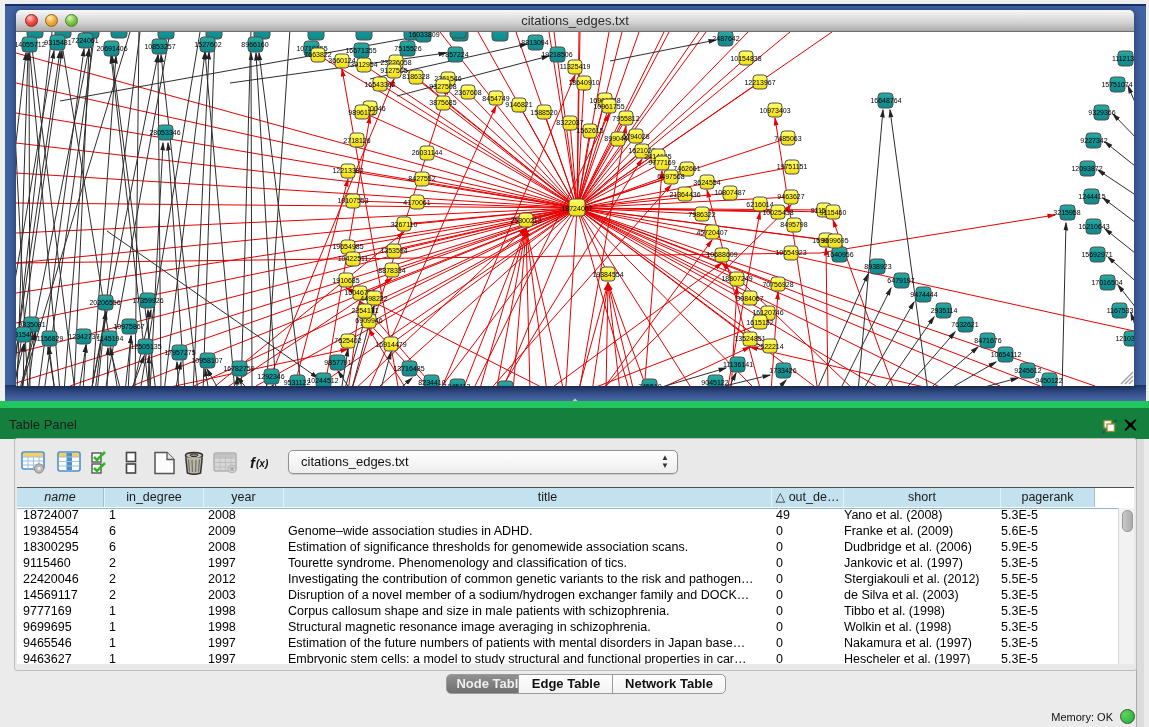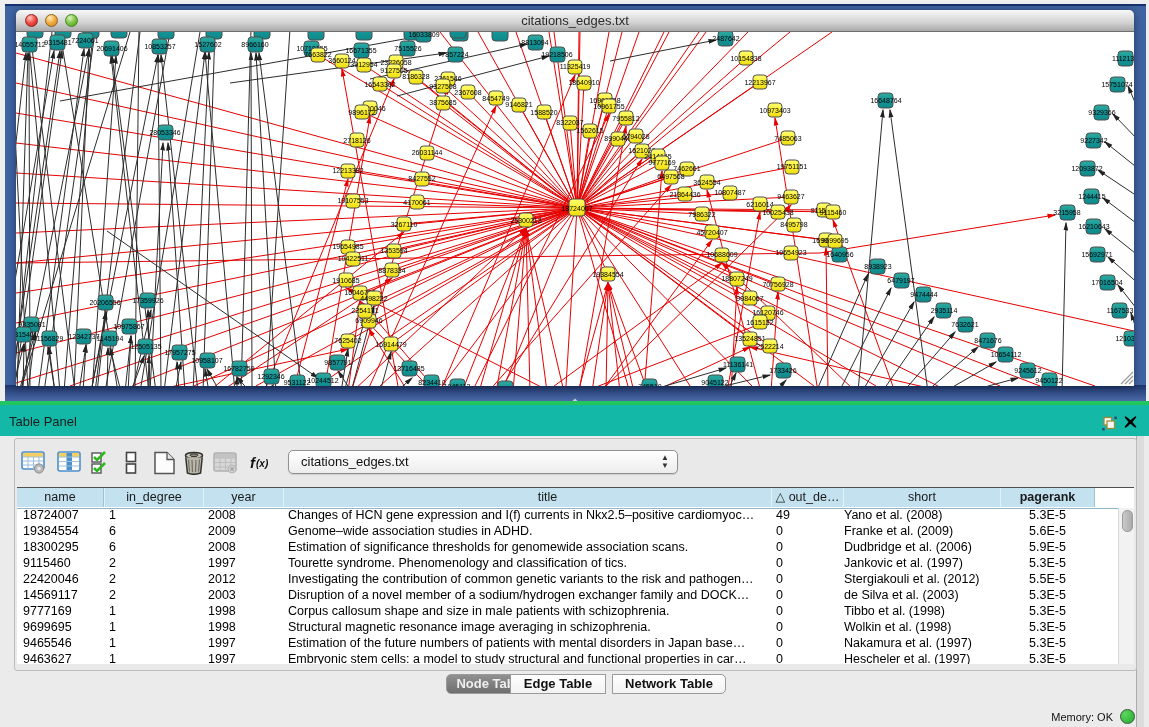--- a/index.html
+++ b/index.html
@@ -14,21 +14,21 @@
  box-shadow:0 1px 8px rgba(0,0,0,.45);}
 #titlebar{position:absolute;left:0;top:0;width:100%;height:21px;border-radius:5px 5px 0 0;
  background:linear-gradient(#f8f8f8,#d2d2d2 60%,#a9a9a9);border-bottom:1px solid #6e6e6e;}
 #titlebar .t{position:absolute;left:0;right:0;top:3px;text-align:center;font-size:13px;color:#2b2b2b;}
 .tl{position:absolute;top:4px;width:13px;height:13px;border-radius:50%;box-sizing:border-box;}
 .tl.r{left:9px;background:radial-gradient(circle at 4px 3px,#ffc9c2,#ef4a42 50%,#b92f28 95%);border:1px solid #96241e;}
 .tl.y{left:29px;background:radial-gradient(circle at 4px 3px,#ffeec0,#f2a93a 50%,#c9861f 95%);border:1px solid #91651a;}
 .tl.g{left:49px;background:radial-gradient(circle at 4px 3px,#ddf3c0,#7cc443 50%,#539d27 95%);border:1px solid #478620;}
 #canvas{position:absolute;left:0;top:22px;width:1118px;height:354px;background:#fff;}
 #panel{position:absolute;left:0;top:401px;width:1149px;height:326px;background:#ebebeb;}
-#phead{position:absolute;left:0;top:0;width:100%;height:31px;background:#14b8a6;border-top:4px solid #22c55e;}
+#phead{position:absolute;left:0;top:0;width:100%;height:31px;background:#15803d;border-top:7px solid #22c55e;}
 #phead .lab{position:absolute;left:9px;top:9px;font-size:13px;color:#1c1c1c;}
 #pbox{position:absolute;left:14px;top:37px;width:1121px;height:231px;border:1px solid #bcbcbc;border-radius:3px;background:#e9e9e9;}
 #toolbar{position:absolute;left:0;top:6px;height:28px;width:100%;}
 .tbi{position:absolute;top:6px;}
 #combo{position:absolute;left:273px;top:5px;width:388px;height:22px;background:linear-gradient(#ffffff,#ededed);
  border:1px solid #919191;border-radius:5px;font-size:13px;color:#111;box-shadow:0 1px 1px rgba(0,0,0,.12);}
 #combo .txt{position:absolute;left:12px;top:3px;}
 #combo .step{position:absolute;right:8px;top:3px;font-size:8px;color:#333;line-height:8px;text-align:center;}
 #tbl{position:absolute;left:2px;top:48px;width:1117px;height:176px;background:#fff;overflow:hidden;border-top:1px solid #4f4f4f;}
 #thead{position:absolute;left:0;top:0;width:100%;height:20px;border-bottom:1px solid #93b7c8;}
@@ -36,27 +36,27 @@
  font-size:12.5px;color:#1a1a1a;text-align:center;line-height:19px;}
 #tbody{position:absolute;left:0;top:20px;width:100%;font-size:12.5px;color:#000;}
 .tr{position:absolute;left:0;width:100%;height:16px;line-height:15px;white-space:nowrap;}
 .tr div{position:absolute;overflow:hidden;}
 .c0{left:6px;width:80px;}
 .c1{left:92px;width:92px;}
 .c2{left:191px;width:76px;}
 .c3{left:271px;width:482px;}
 .c4{left:759px;width:62px;}
 .c5{left:827px;width:157px;}
-.c6{left:984px;width:93px;text-align:center;}
+.c6{left:984px;width:93px;text-align:left;}
 #vsb{position:absolute;right:0px;top:20px;width:15px;height:156px;background:#f2f2f2;border-left:1px solid #d8d8d8;}
 #vsb .thumb{position:absolute;left:3px;top:2px;width:9px;height:20px;border-radius:5px;background:linear-gradient(90deg,#c9c9c9,#ababab);border:1px solid #9b9b9b;}
 #tabs{position:absolute;left:430px;top:273px;height:20px;font-size:13px;font-weight:bold;}
 #tabs .seg{position:absolute;top:0;height:18px;border:1px solid #9a9a9a;line-height:18px;text-align:center;}
 #seg1{left:16px;width:88px;border-radius:5px 0 0 5px;background:linear-gradient(#909090,#6f6f6f);color:#efefef;border-right:none;}
-#seg2{left:80px;width:94px;background:linear-gradient(#ffffff,#f2f2f2);color:#111;}
+#seg2{left:88px;width:94px;background:linear-gradient(#ffffff,#f2f2f2);color:#111;}
 #seg3{left:182px;width:112px;border-radius:0 5px 5px 0;background:linear-gradient(#ffffff,#f2f2f2);color:#111;border-left:none;}
 #mem{position:absolute;right:36px;top:310px;font-size:11px;color:#111;}
 #memdot{position:absolute;right:14px;top:308px;width:13px;height:13px;border-radius:50%;
  background:radial-gradient(circle at 4px 4px,#5ed65e,#2eb83a 75%);border:1.5px solid #38533a;}
 text{font-family:"Liberation Sans",sans-serif;}
 </style></head>
 <body>
 <div id="mdi">
  <div class="botgrad"></div>
  <div style="position:absolute;left:568px;top:392px;width:14px;height:8px;">
@@ -725,34 +725,33 @@
           <text x="1" y="17" font-size="15" font-style="italic" font-weight="bold" font-family="Liberation Serif,serif" fill="#111">f</text>
 <text x="7" y="16" font-size="10" font-style="italic" font-weight="bold" font-family="Liberation Serif,serif" fill="#111">(x)</text>
         </svg>
    <div id="combo">
           <div class="txt">citations_edges.txt</div>
           <div class="step">▲<br>▼</div>
         </div>
   </div>
   <div id="tbl">
    <div id="thead">
-    <div style="left:0;width:86px;border-left:none;">name</div>
+    <div style="left:0;width:86px;border-left:none;font-style:italic;">name</div>
     <div style="left:87px;width:98px;">in_degree</div>
     <div style="left:186px;width:79px;">year</div>
     <div style="left:266px;width:487px;padding-left:20px;">title</div>
     <div style="left:754px;width:71px;">△ out_de…</div>
     <div style="left:826px;width:156px;">short</div>
-    <div style="left:983px;width:93px;border-right:1px solid #9fc2d2;font-weight:bold;">pagerank</div>
+    <div style="left:983px;width:93px;border-right:1px solid #9fc2d2;">pagerank</div>
    </div>
    <div id="tbody">
           <div class="tr" style="top:0px">
             <div class="c0">18724007</div>
             <div class="c1">1</div>
             <div class="c2">2008</div>
-            <div class="c3">Changes of HCN gene expression and I(f) currents in Nkx2.5–positive cardiomyoc…</div>
             <div class="c4">49</div>
             <div class="c5">Yano et al. (2008)</div>
             <div class="c6">5.3E-5</div>
           </div>
 <div class="tr" style="top:16px">
             <div class="c0">19384554</div>
             <div class="c1">6</div>
             <div class="c2">2009</div>
             <div class="c3">Genome–wide association studies in ADHD.</div>
             <div class="c4">0</div>

